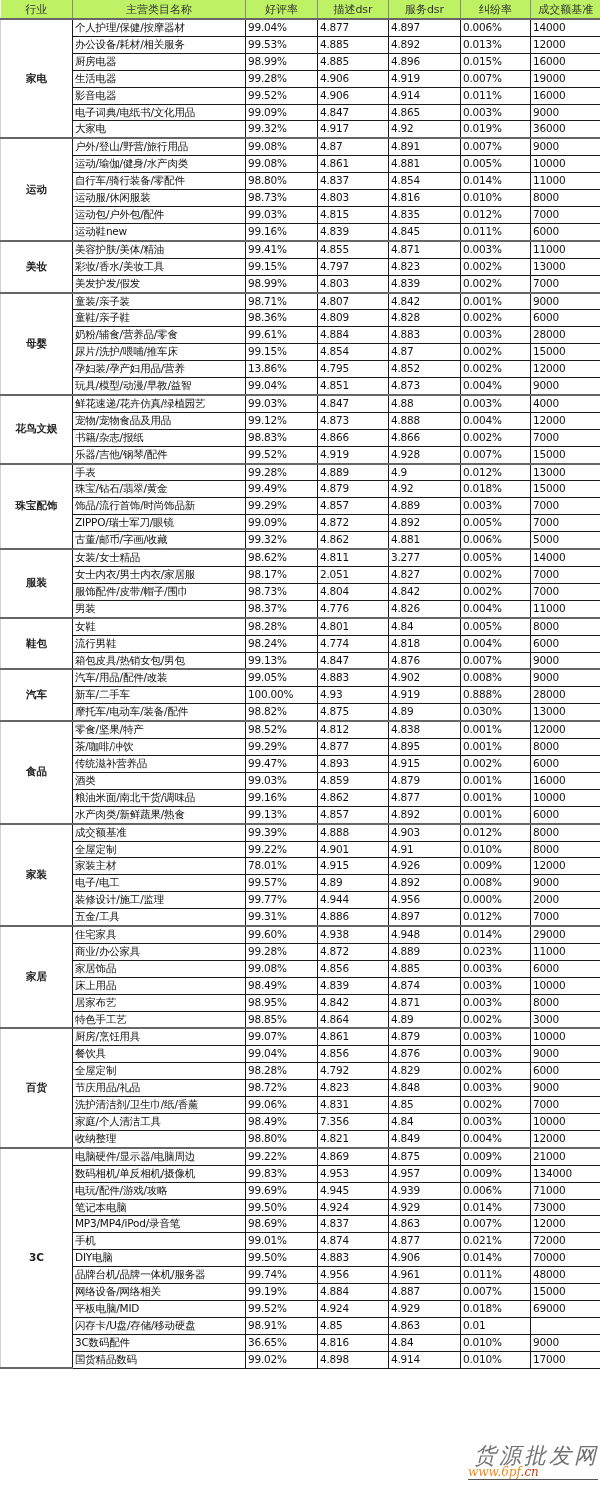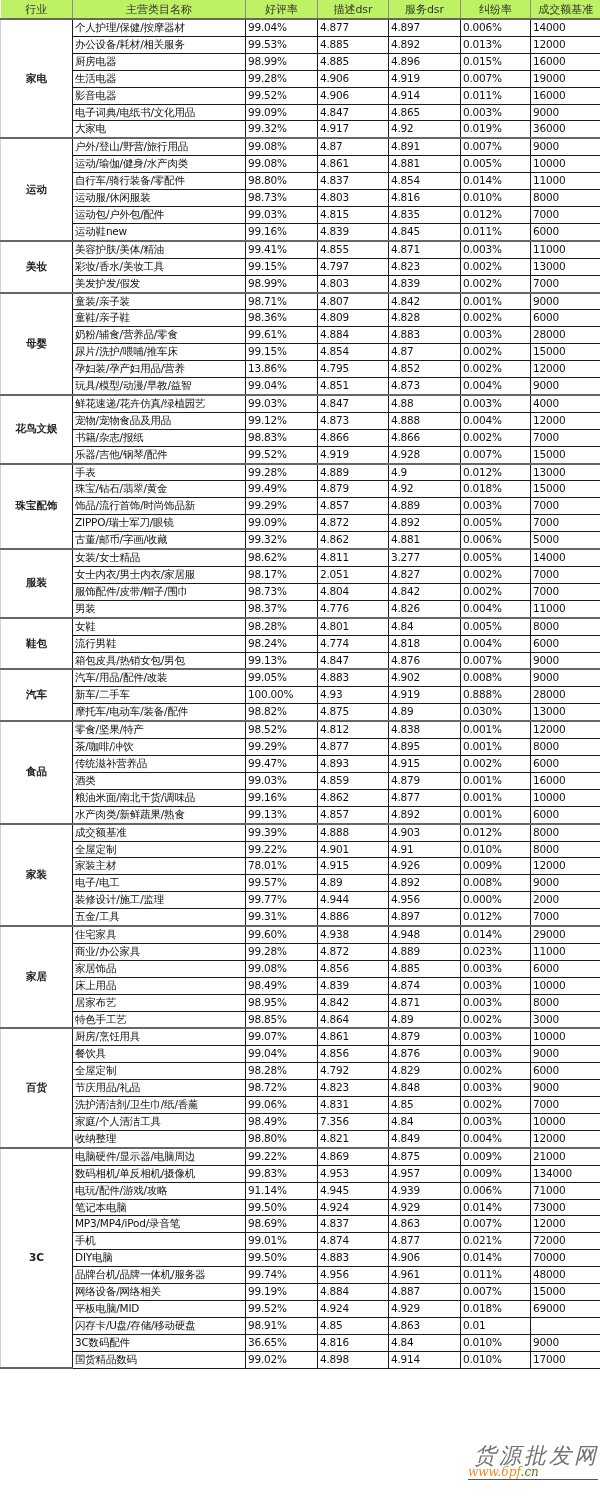--- a/index.html
+++ b/index.html
@@ -18,21 +18,21 @@
                 border-top: 2px solid #666; border-bottom: 2px solid #666; border-right: 1px solid #1a1a1a;
                 letter-spacing: 0; color: #222; font-weight: bold; }
   tr.group-start td { border-top: 2px solid #666; }
   .watermark { position: absolute; left: 468px; top: 1441px; width: 132px; height: 52px;
                pointer-events: none; }
   .wm1 { position: absolute; left: 6px; top: 0; font-size: 22px; color: #737373;
          letter-spacing: 3px; font-style: italic; white-space: nowrap;
          font-family: "DejaVu Serif", serif; }
   .wm2 { position: absolute; left: 0; top: 24px; font-size: 12px; color: #f08a1c;
          font-style: italic; white-space: nowrap; font-family: "DejaVu Serif", serif; }
-  .wm2 .dark { color: #4d7c0f; margin-top: 16px; }
+  .wm2 .dark { color: #c2410c; margin-top: 16px; }
   .wm-line { position: absolute; left: 0; right: 2px; top: 38px; height: 1px; background: #555; }
 </style>
 </head>
 <body>
 
 <table>
   <colgroup>
     <col class="c0">
       <col class="c1">
       <col class="c2">
@@ -606,21 +606,21 @@
       <tr>
         <td class="cat">数码相机/单反相机/摄像机</td>
         <td class="num">99.83%</td>
         <td class="num">4.953</td>
         <td class="num">4.957</td>
         <td class="num">0.009%</td>
         <td class="num">134000</td>
       </tr>
       <tr>
         <td class="cat">电玩/配件/游戏/攻略</td>
-        <td class="num">91.14%</td>
+        <td class="num">99.69%</td>
         <td class="num">4.945</td>
         <td class="num">4.939</td>
         <td class="num">0.006%</td>
         <td class="num">71000</td>
       </tr>
       <tr>
         <td class="cat">笔记本电脑</td>
         <td class="num">99.50%</td>
         <td class="num">4.924</td>
         <td class="num">4.929</td>

